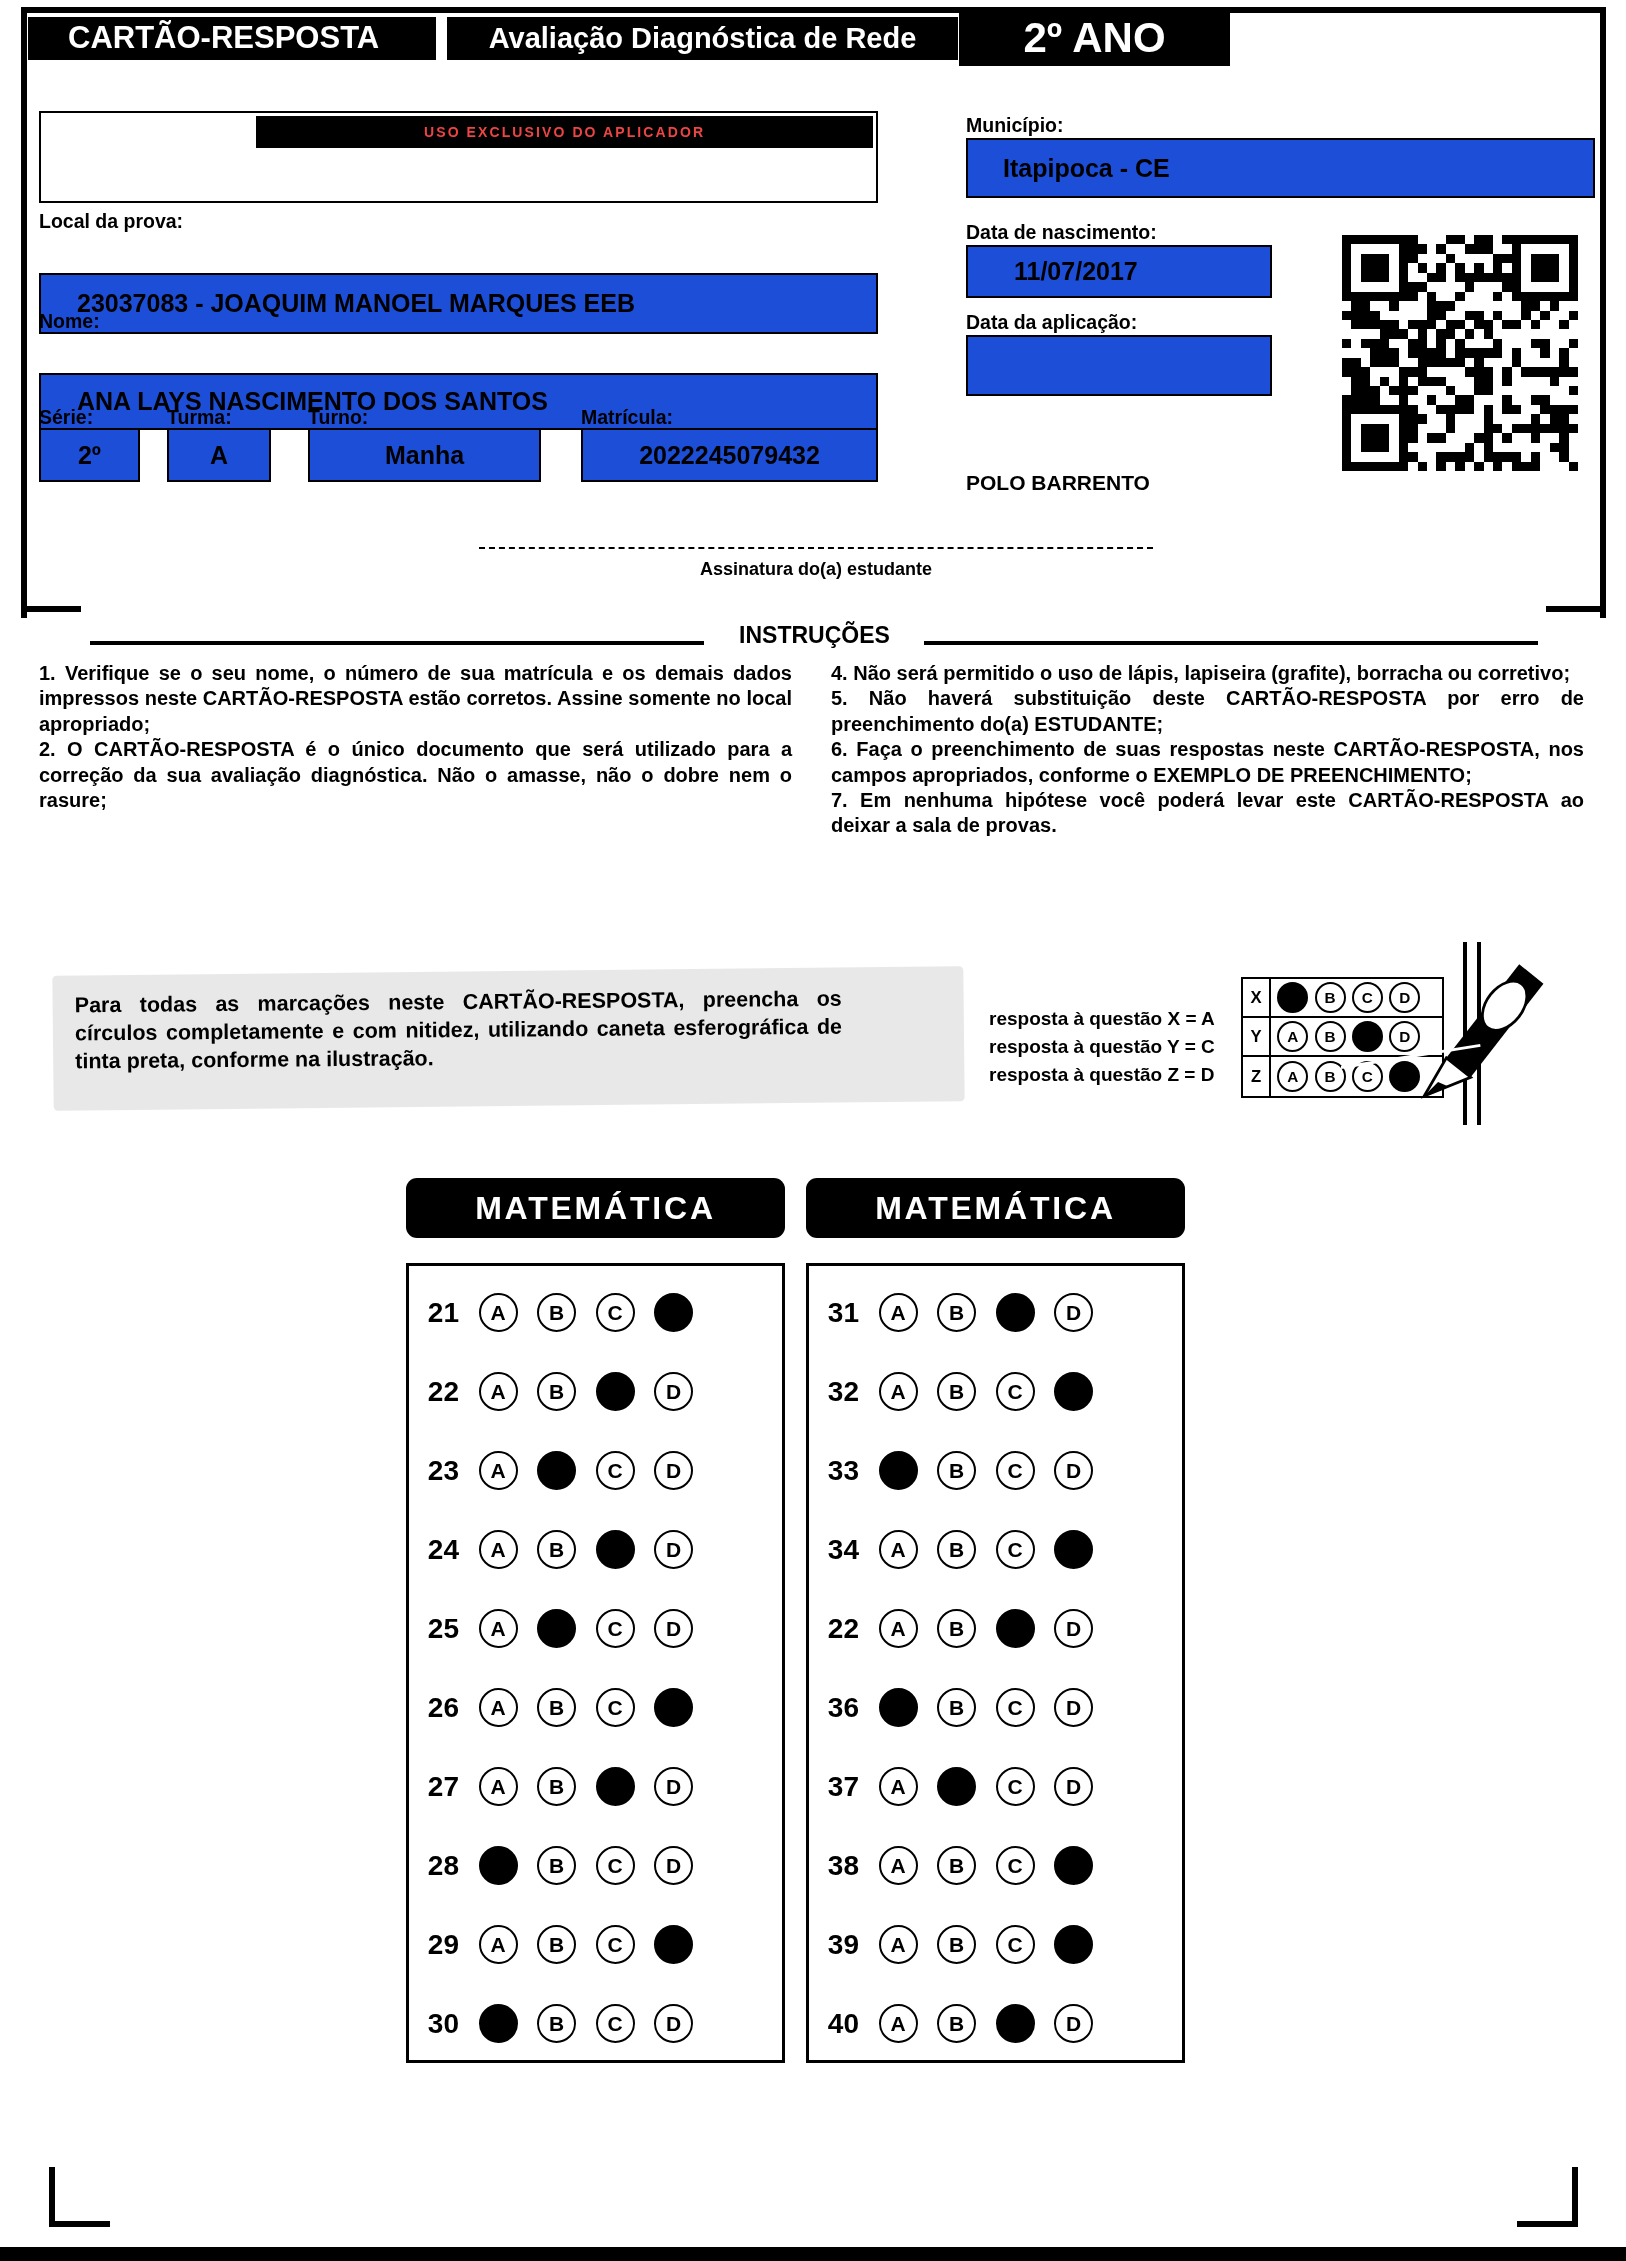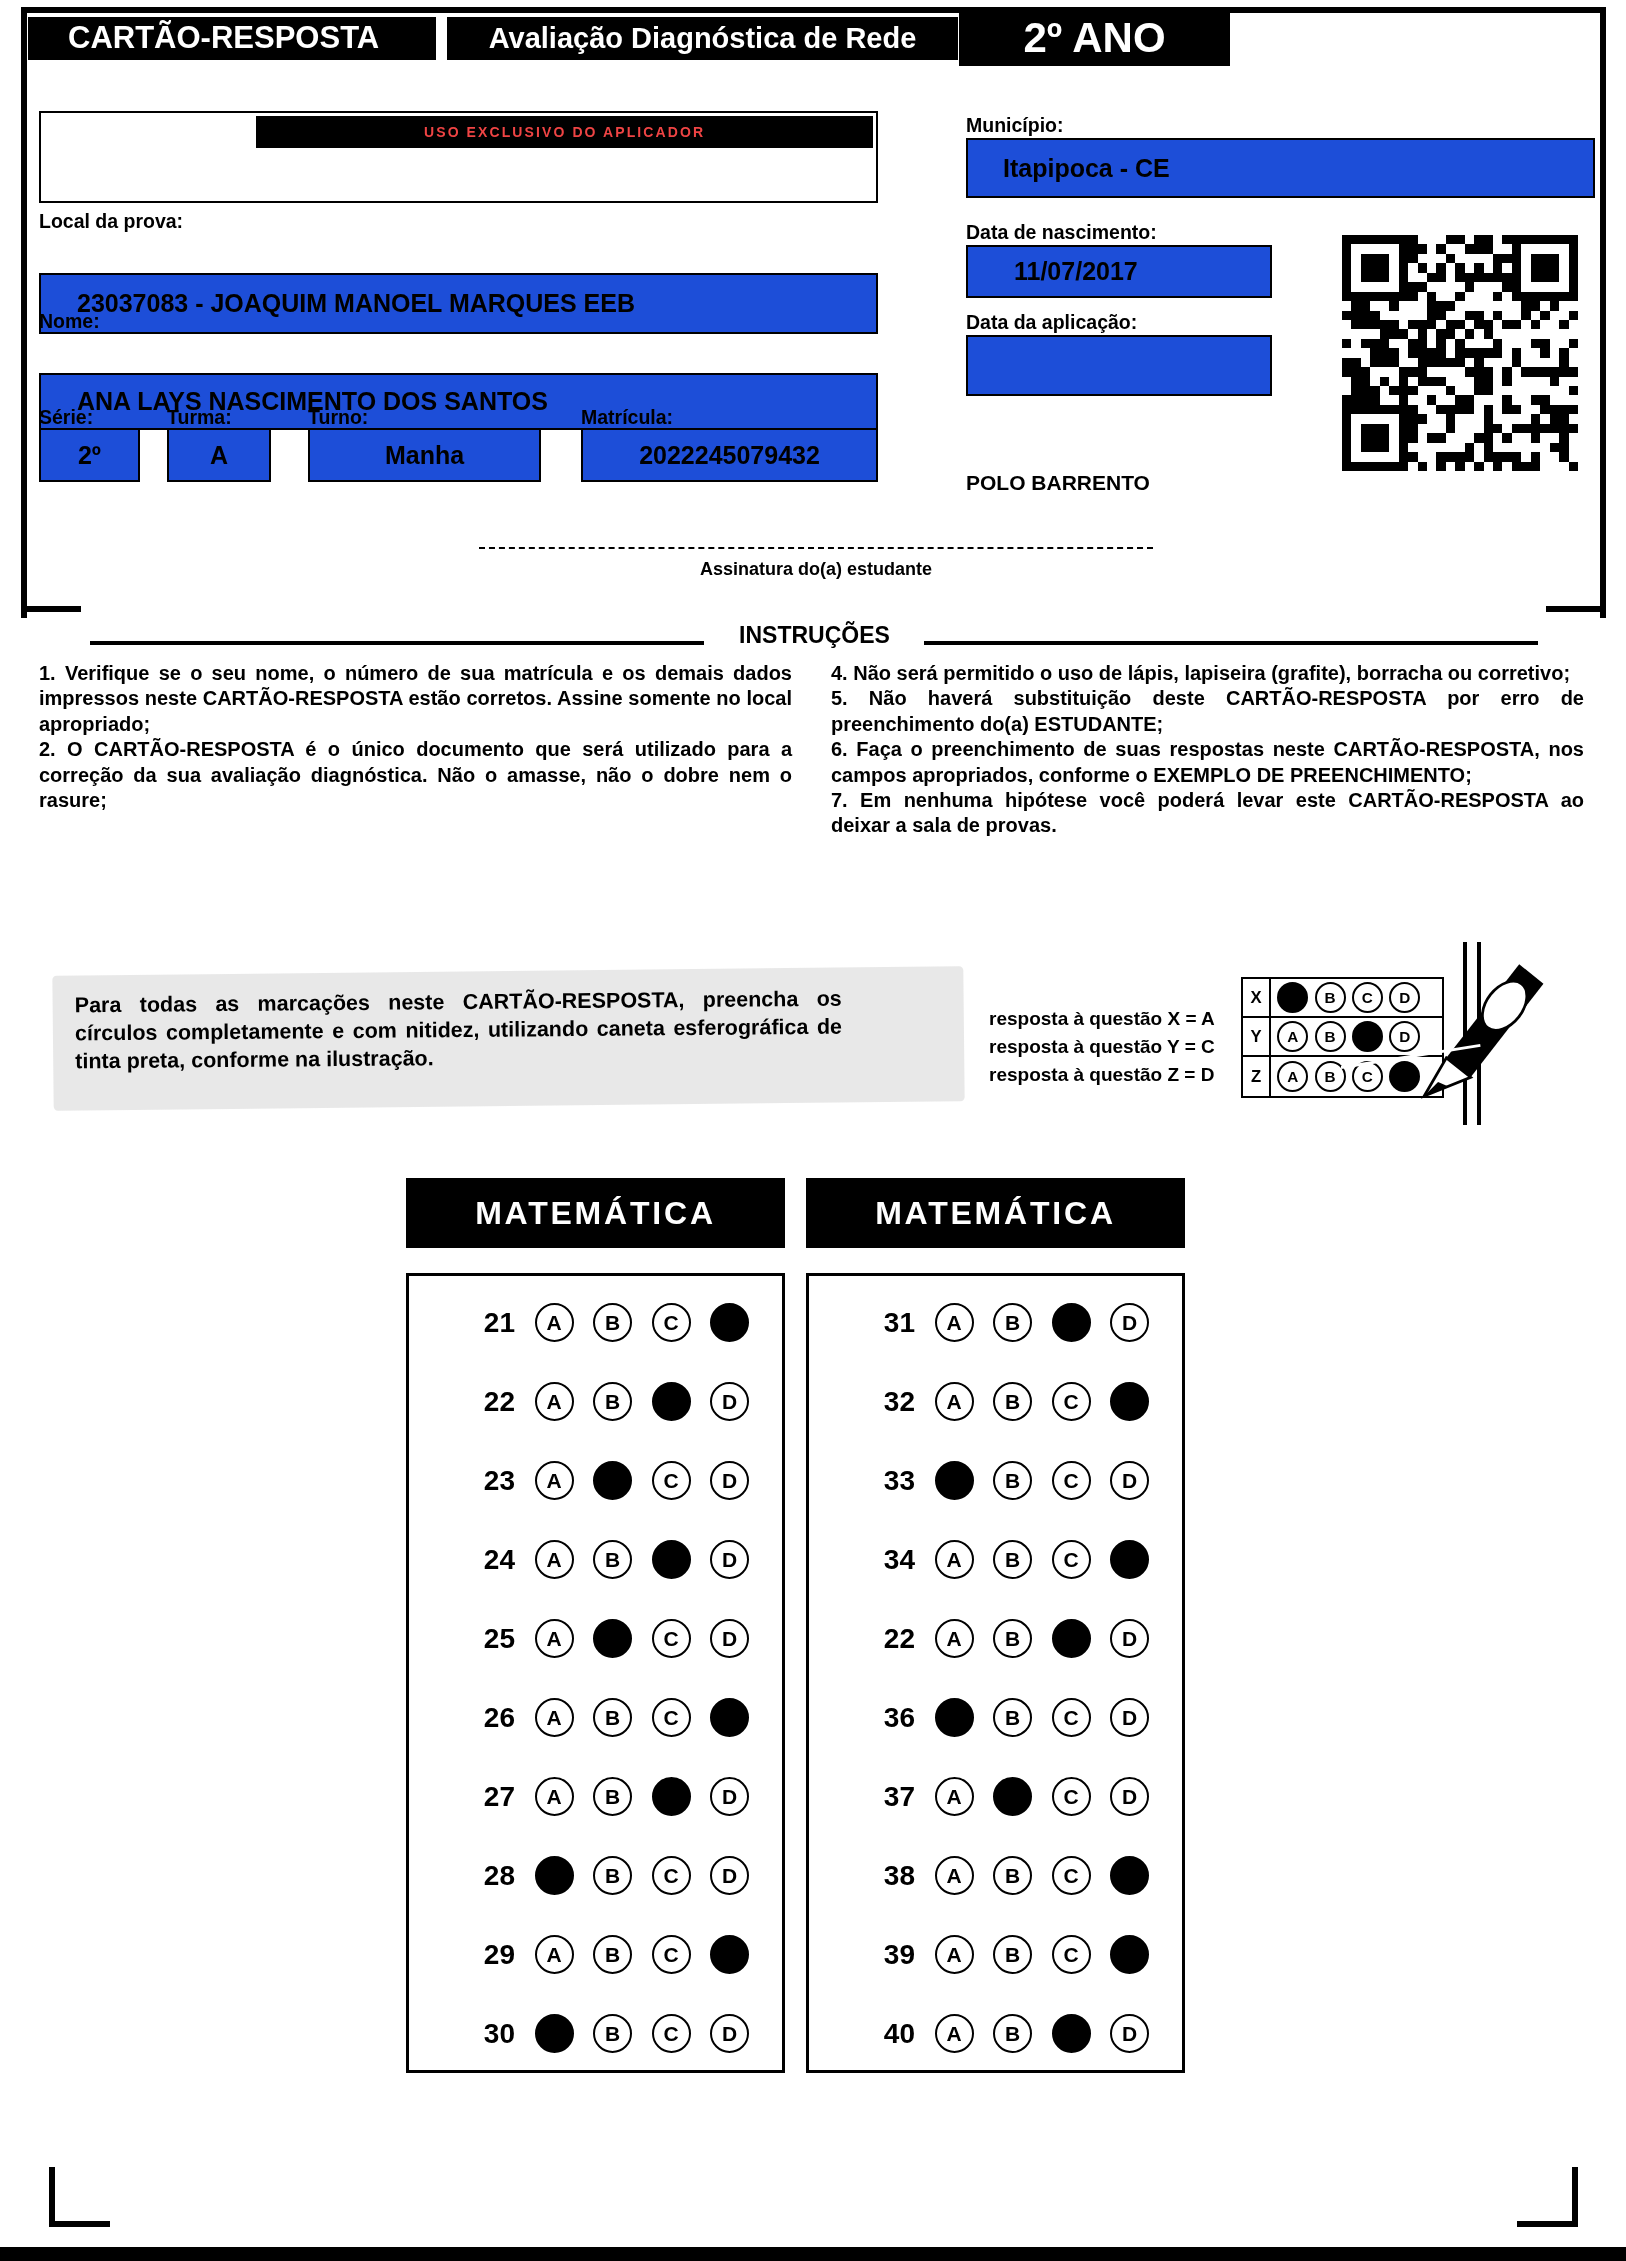--- a/index.html
+++ b/index.html
@@ -85,24 +85,24 @@
   .ex-bubble { width:31px; height:31px; border:2.1px solid #000; border-radius:50%; margin-left:6.3px;
     display:flex; align-items:center; justify-content:center; font-size:15.3px; font-weight:bold; background:#fff; }
   .ex-bubble.filled { background:#000; color:transparent; }
   .pen-line { position:absolute; width:3.5px; height:183px; top:942px; background:#000; }
   .pen-line.p1 { left:1463px; } .pen-line.p2 { left:1477px; }
   .pen-svg { position:absolute; left:1341px; top:924px; }
 
   
   .answer-col { position:absolute; top:1178px; width:379px; }
   .answer-col.c1 { left:406px; } .answer-col.c2 { left:806px; }
-  .ans-header { height:70px; background:#000; color:#fff; font-size:32px; font-weight:bold;
-    letter-spacing:2.8px; display:flex; align-items:center; justify-content:center; }
+  .ans-header { height:60px; background:#000; color:#fff; font-size:32px; font-weight:bold;
+    letter-spacing:2.8px; display:flex; align-items:center; justify-content:center;border-radius:11px; }
   .ans-box { margin-top:25px; border:3.5px solid #000; height:800px; padding-top:7px; background:#fff; }
-  .ans-row { display:flex; align-items:center; height:79px; padding-left:15px; gap:19.5px;margin-left:47px; }
+  .ans-row { display:flex; align-items:center; height:79px; padding-left:6px; gap:19.5px; }
   .ans-num { width:44px; text-align:right; font-size:28px; font-weight:bold; flex:none; }
   .bubble { width:39px; height:39px; border:2.8px solid #000; border-radius:50%; flex:none;
     display:flex; align-items:center; justify-content:center; font-size:21px; font-weight:bold; background:#fff; }
   .bubble.filled { background:#000; color:transparent; }
 
   
   .corner { position:absolute; width:61px; height:60px; top:2167px; }
   .corner.bl { left:49px;  border-left:6.3px solid #000;  border-bottom:6.3px solid #000; }
   .corner.br { left:1517px; border-right:6.3px solid #000; border-bottom:6.3px solid #000; }
   .bottom-bar { position:absolute; left:0; top:2247px; width:1627px; height:14.6px; background:#000; }

